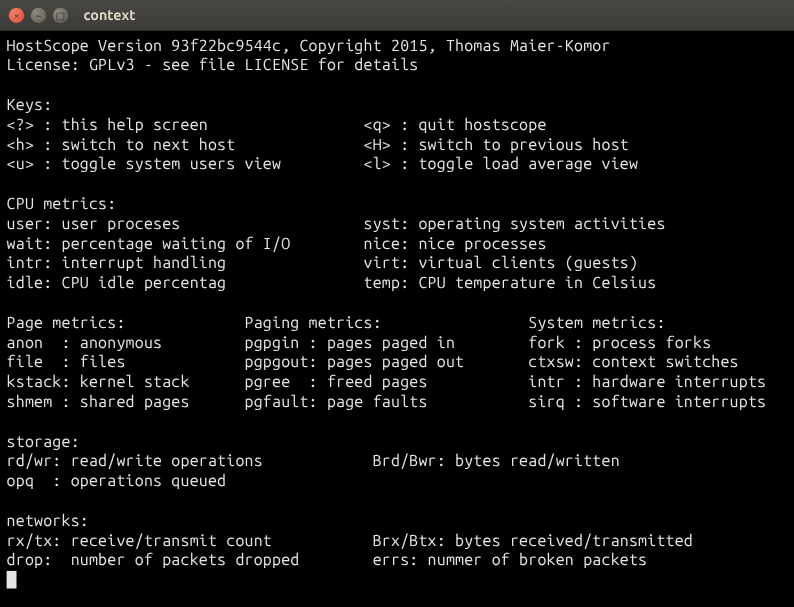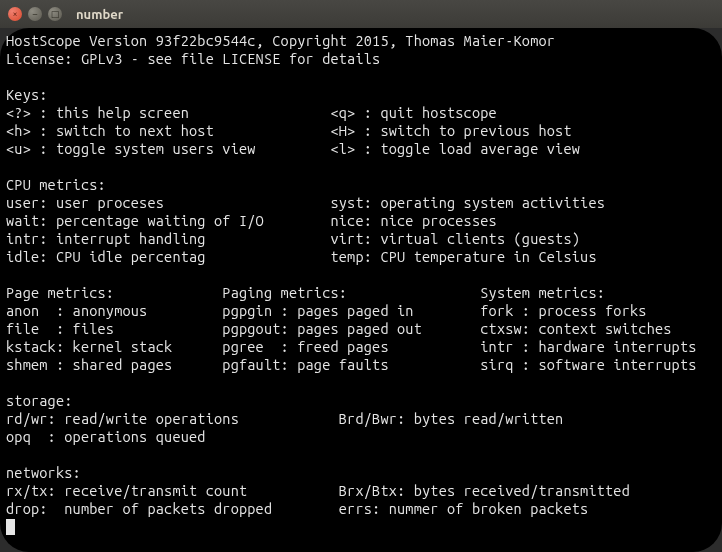--- a/index.html
+++ b/index.html
@@ -50,40 +50,39 @@
     .terminal {
       background: #000;
       color: #e6e6e6;
       font-family: "Ubuntu Mono", "DejaVu Sans Mono", Menlo, Consolas, monospace;
       font-size: 14.5px;
       line-height: 18px;
       padding: 4px 6px;
       height: calc(552px - 28px);
       white-space: pre;
       letter-spacing: 0.2px;
-      border-radius: 29px;
     }
     .cursor {
       display: inline-block;
       width: 9px;
       height: 16px;
       background: #e6e6e6;
       vertical-align: text-bottom;
     }
   </style>
 </head>
 <body>
 
 <div class="titlebar">
   <div class="window-controls">
     <div class="btn-close">×</div>
     <div class="btn-min">–</div>
     <div class="btn-max">□</div>
   </div>
-  <div class="title">number</div>
+  <div class="title">context</div>
 </div>
 
 <div class="terminal" id="term">HostScope Version 93f22bc9544c, Copyright 2015, Thomas Maier-Komor
 License: GPLv3 - see file LICENSE for details
 
 Keys:
 &lt;?&gt; : this help screen                 &lt;q&gt; : quit hostscope
 &lt;h&gt; : switch to next host              &lt;H&gt; : switch to previous host
 &lt;u&gt; : toggle system users view         &lt;l&gt; : toggle load average view
 

